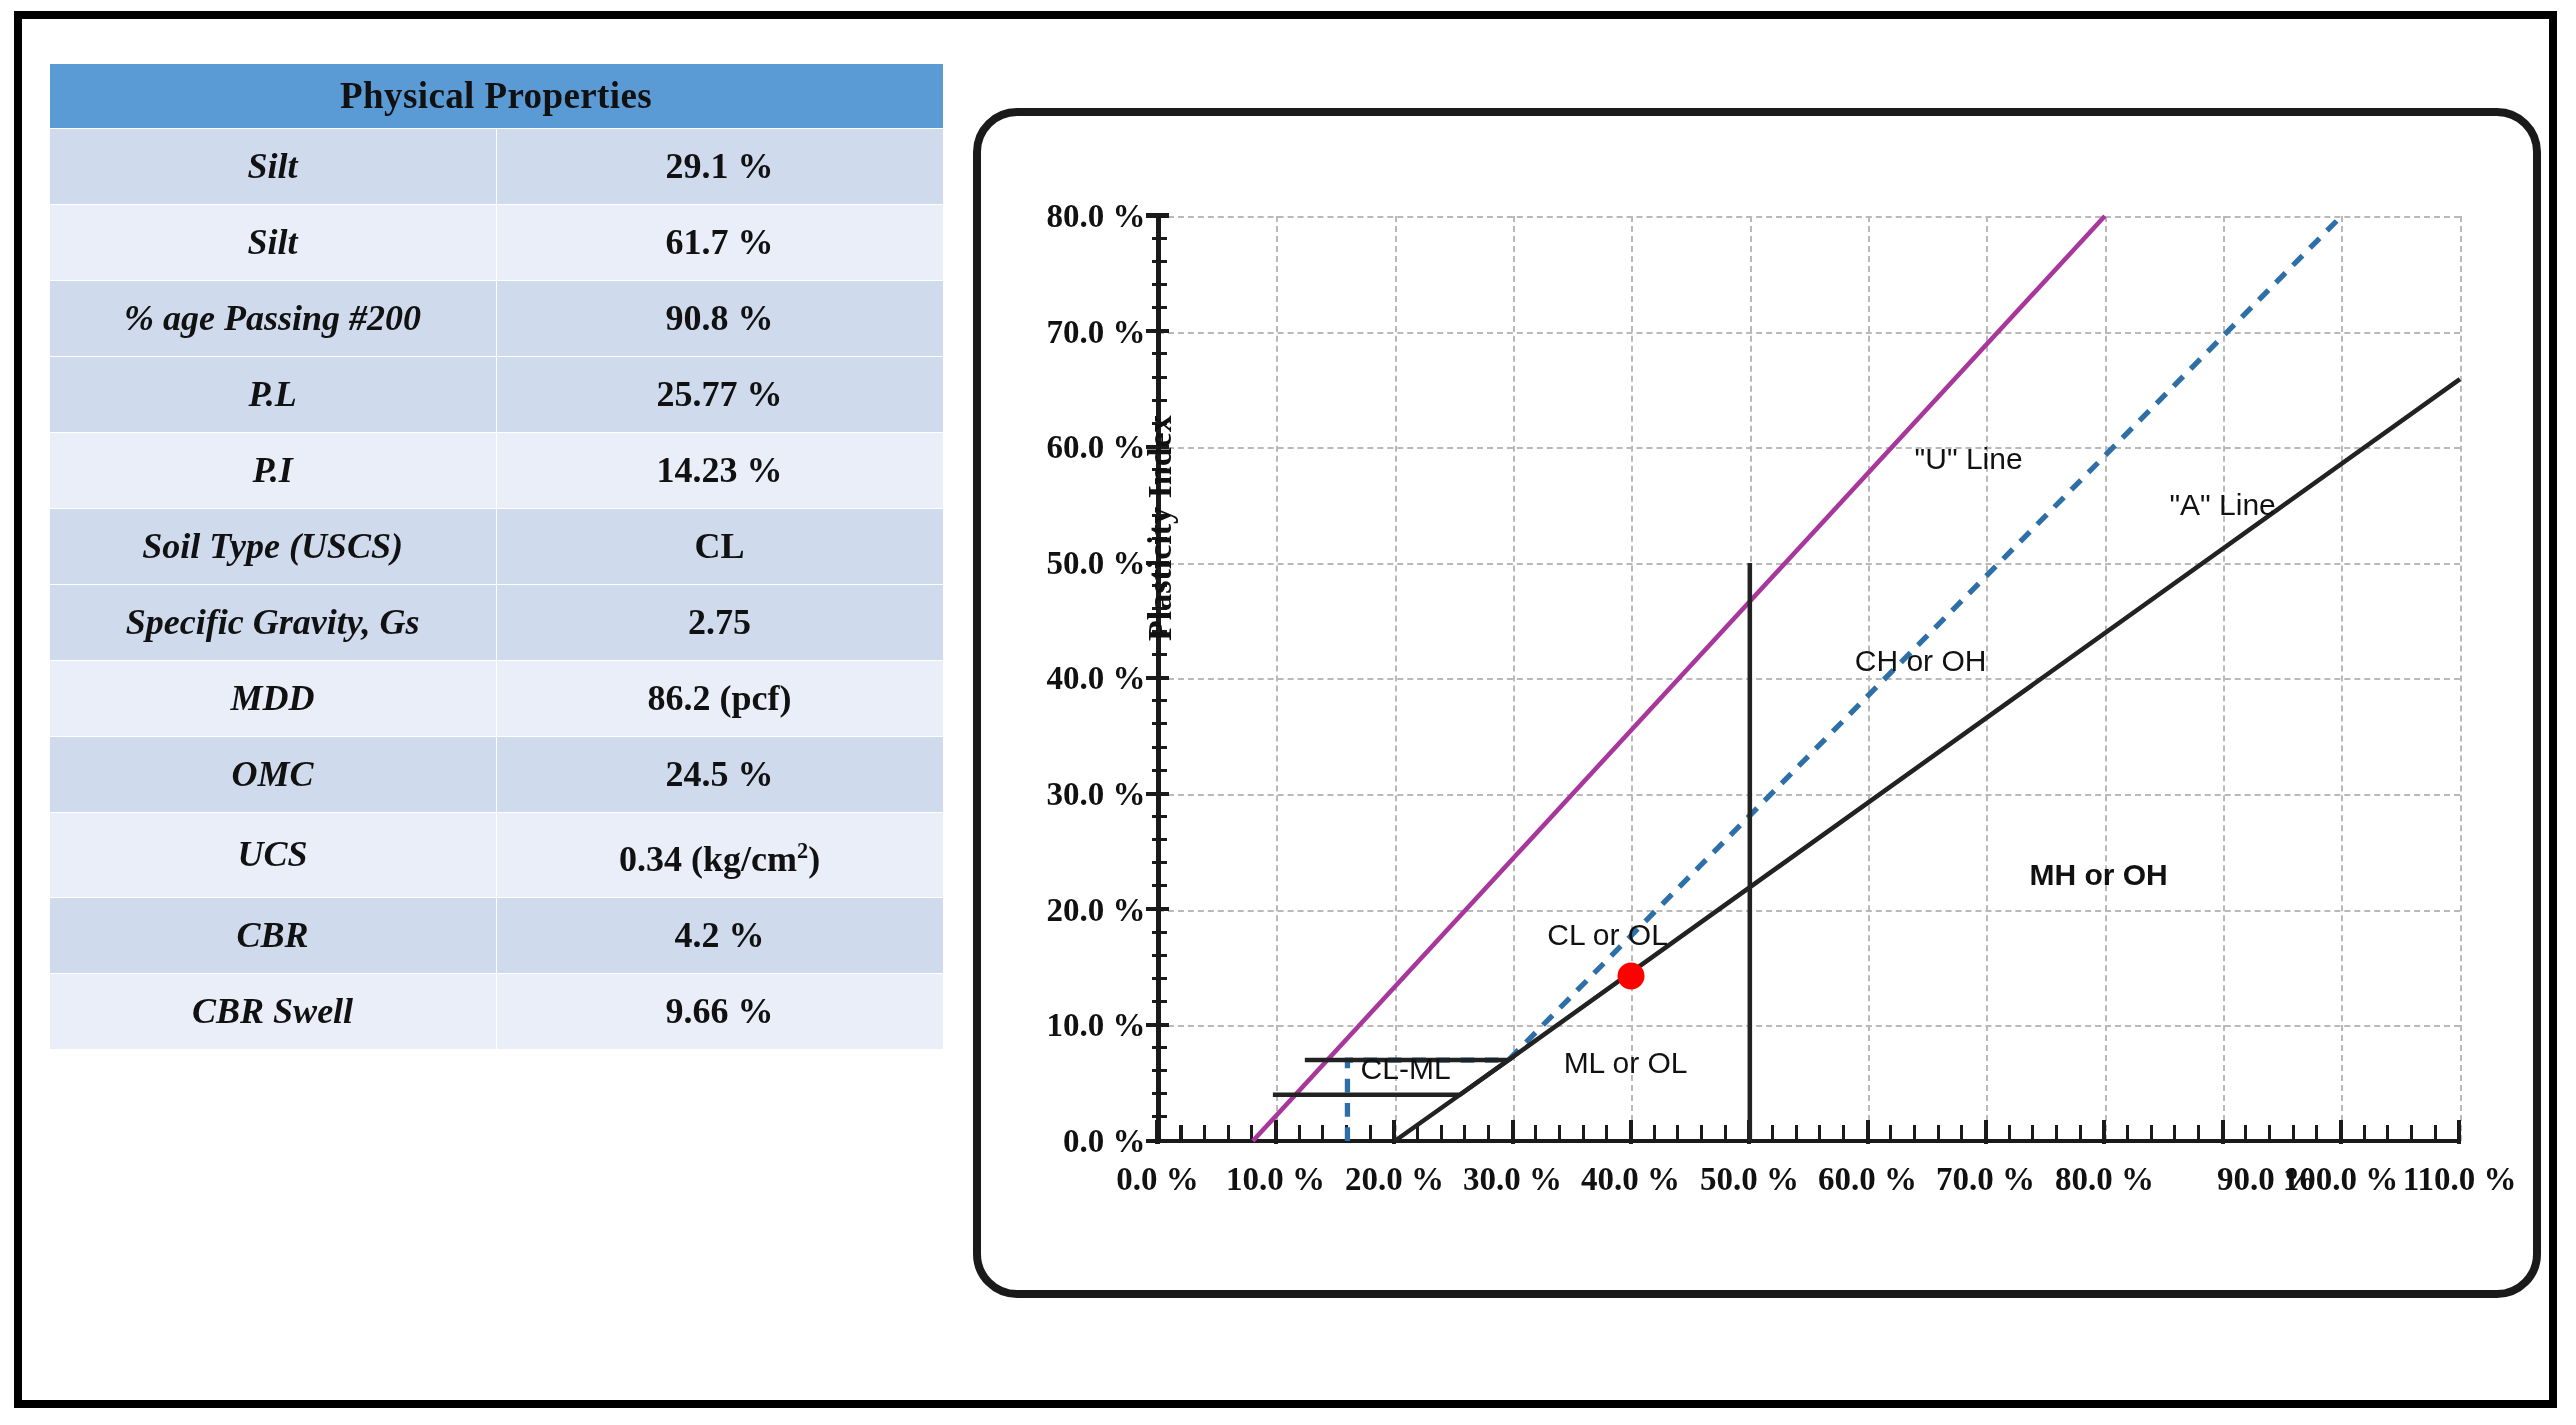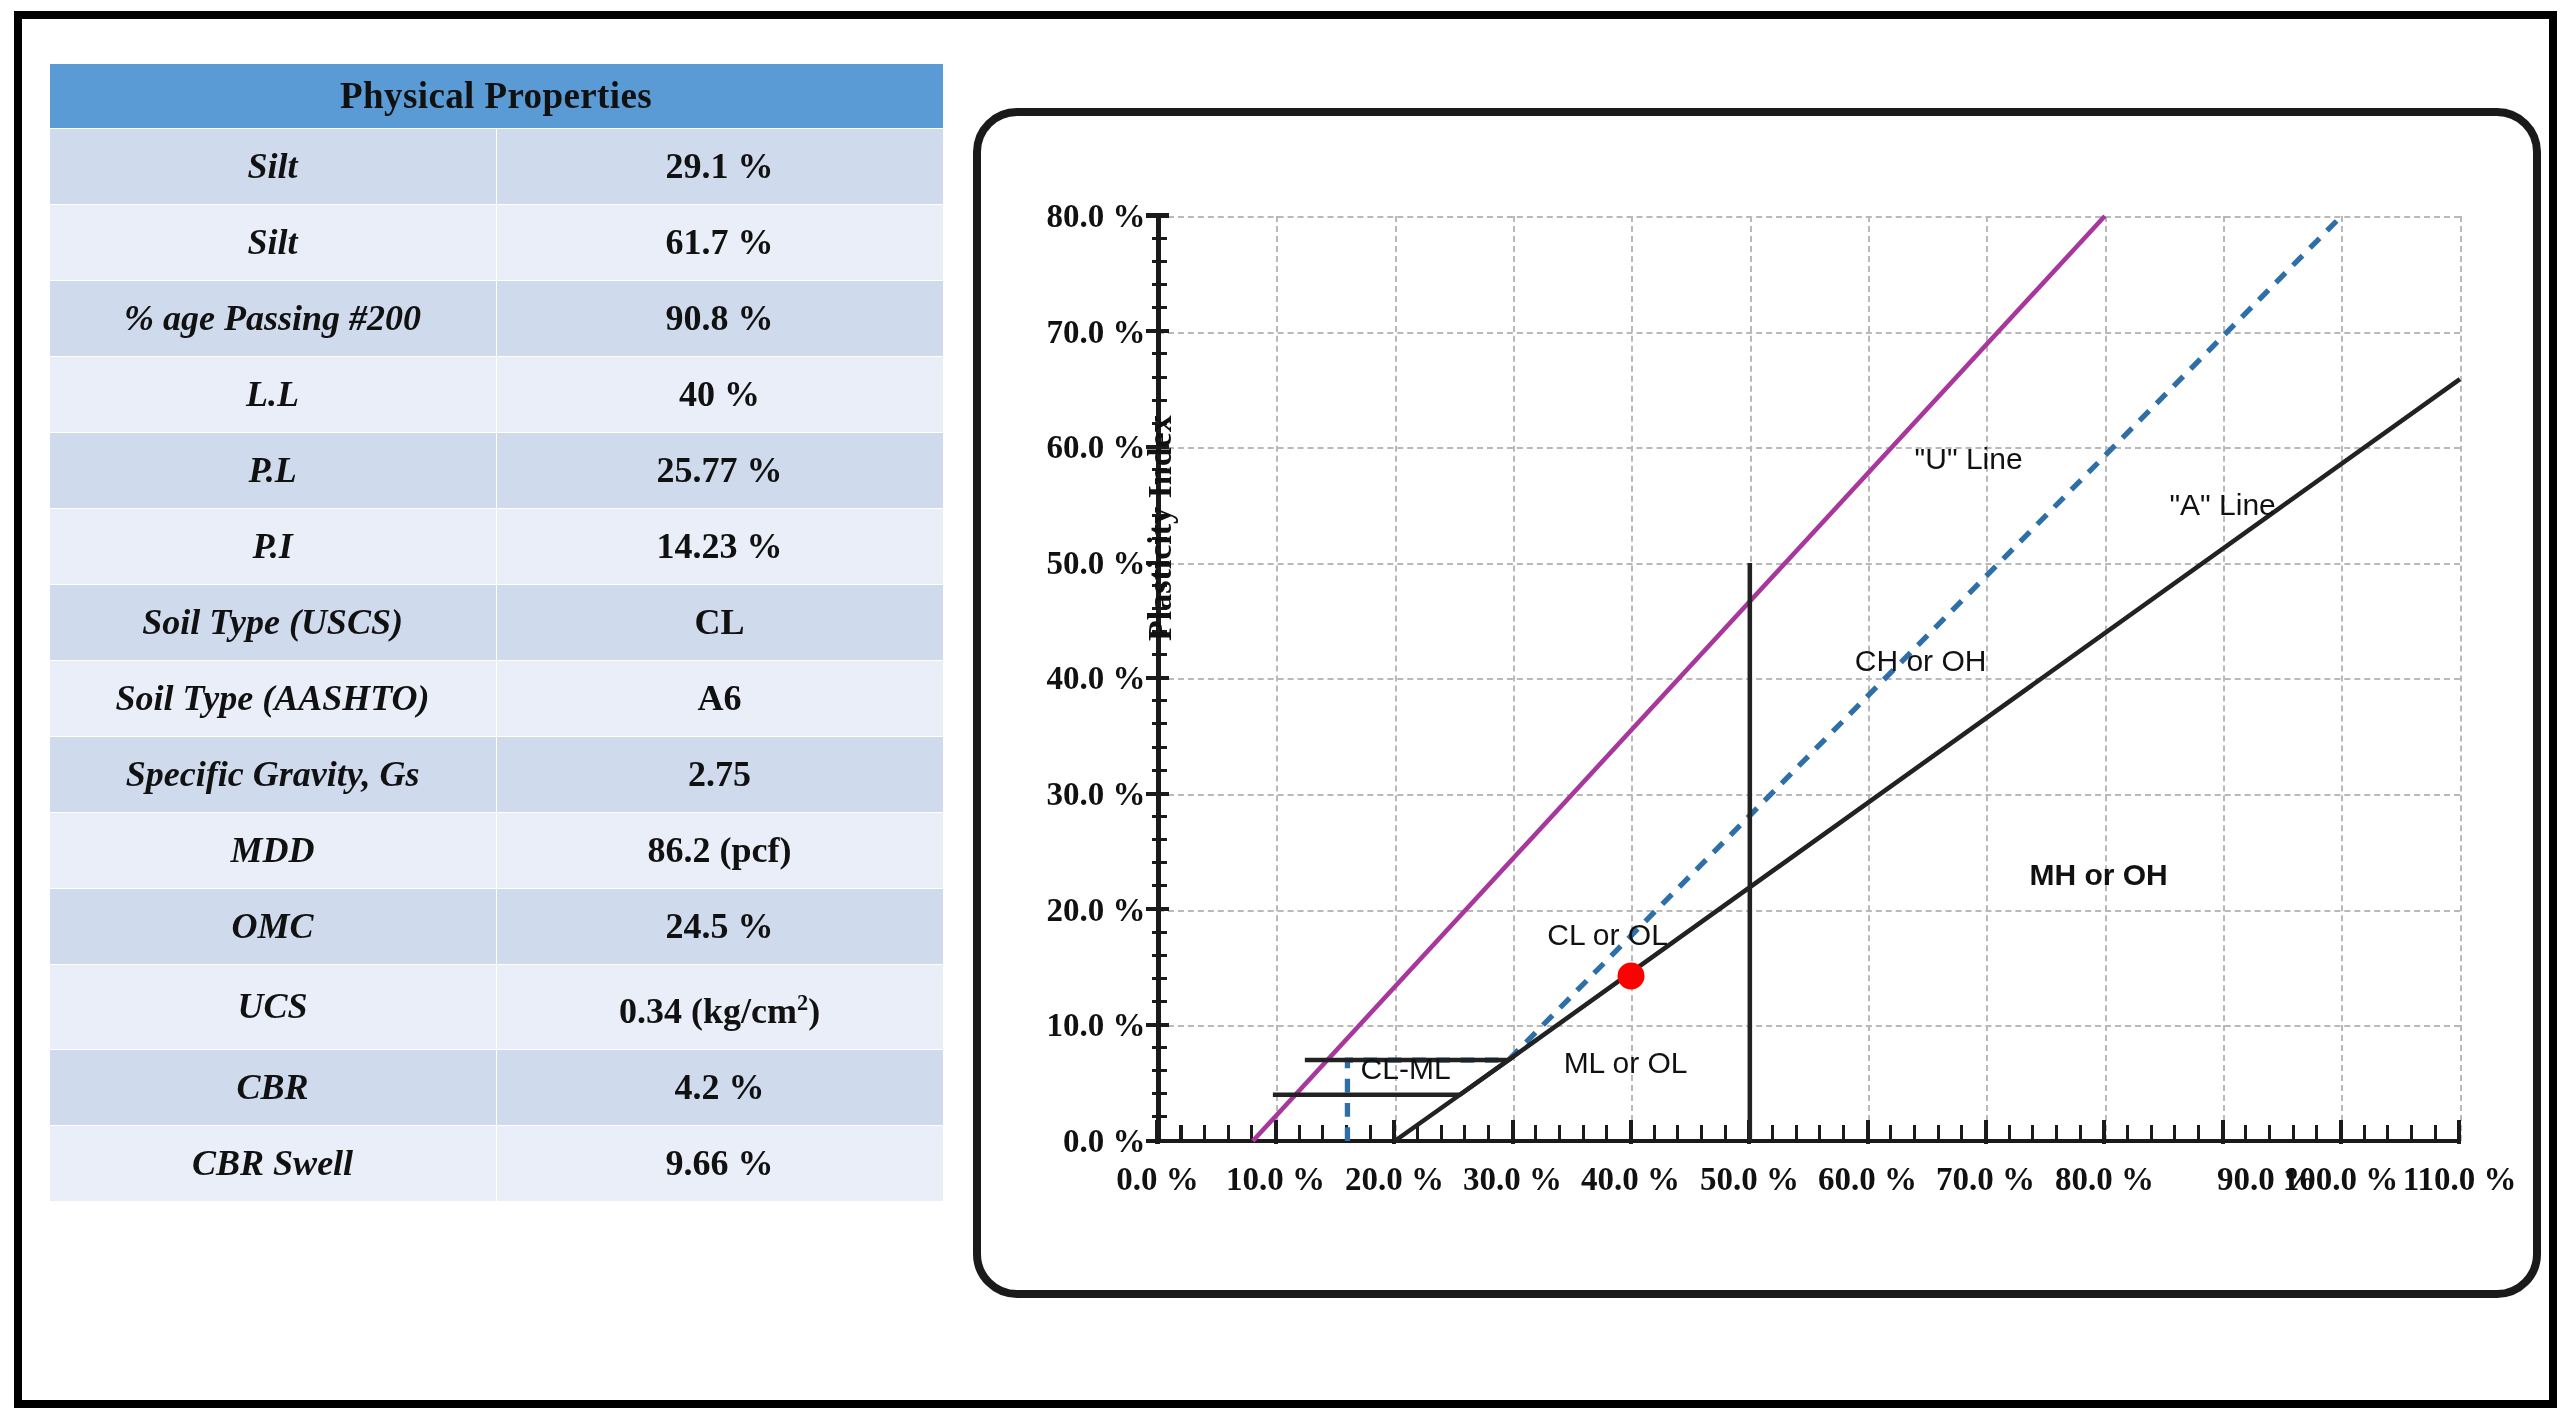--- a/index.html
+++ b/index.html
@@ -221,39 +221,31 @@
           <td class="cell-value col-value">29.1 %</td>
         </tr>
         <tr class="row-even">
           <td class="cell-label col-label">Silt</td>
           <td class="cell-value col-value">61.7 %</td>
         </tr>
         <tr class="row-odd">
           <td class="cell-label col-label">% age Passing #200</td>
           <td class="cell-value col-value">90.8 %</td>
         </tr>
-        <tr class="row-even">
-          <td class="cell-label col-label">L.L</td>
-          <td class="cell-value col-value">40 %</td>
-        </tr>
         <tr class="row-odd">
           <td class="cell-label col-label">P.L</td>
           <td class="cell-value col-value">25.77 %</td>
         </tr>
         <tr class="row-even">
           <td class="cell-label col-label">P.I</td>
           <td class="cell-value col-value">14.23 %</td>
         </tr>
         <tr class="row-odd">
           <td class="cell-label col-label">Soil Type (USCS)</td>
           <td class="cell-value col-value">CL</td>
-        </tr>
-        <tr class="row-even">
-          <td class="cell-label col-label">Soil Type (AASHTO)</td>
-          <td class="cell-value col-value">A6</td>
         </tr>
         <tr class="row-odd">
           <td class="cell-label col-label">Specific Gravity, Gs</td>
           <td class="cell-value col-value">2.75</td>
         </tr>
         <tr class="row-even">
           <td class="cell-label col-label">MDD</td>
           <td class="cell-value col-value">86.2 (pcf)</td>
         </tr>
         <tr class="row-odd">

